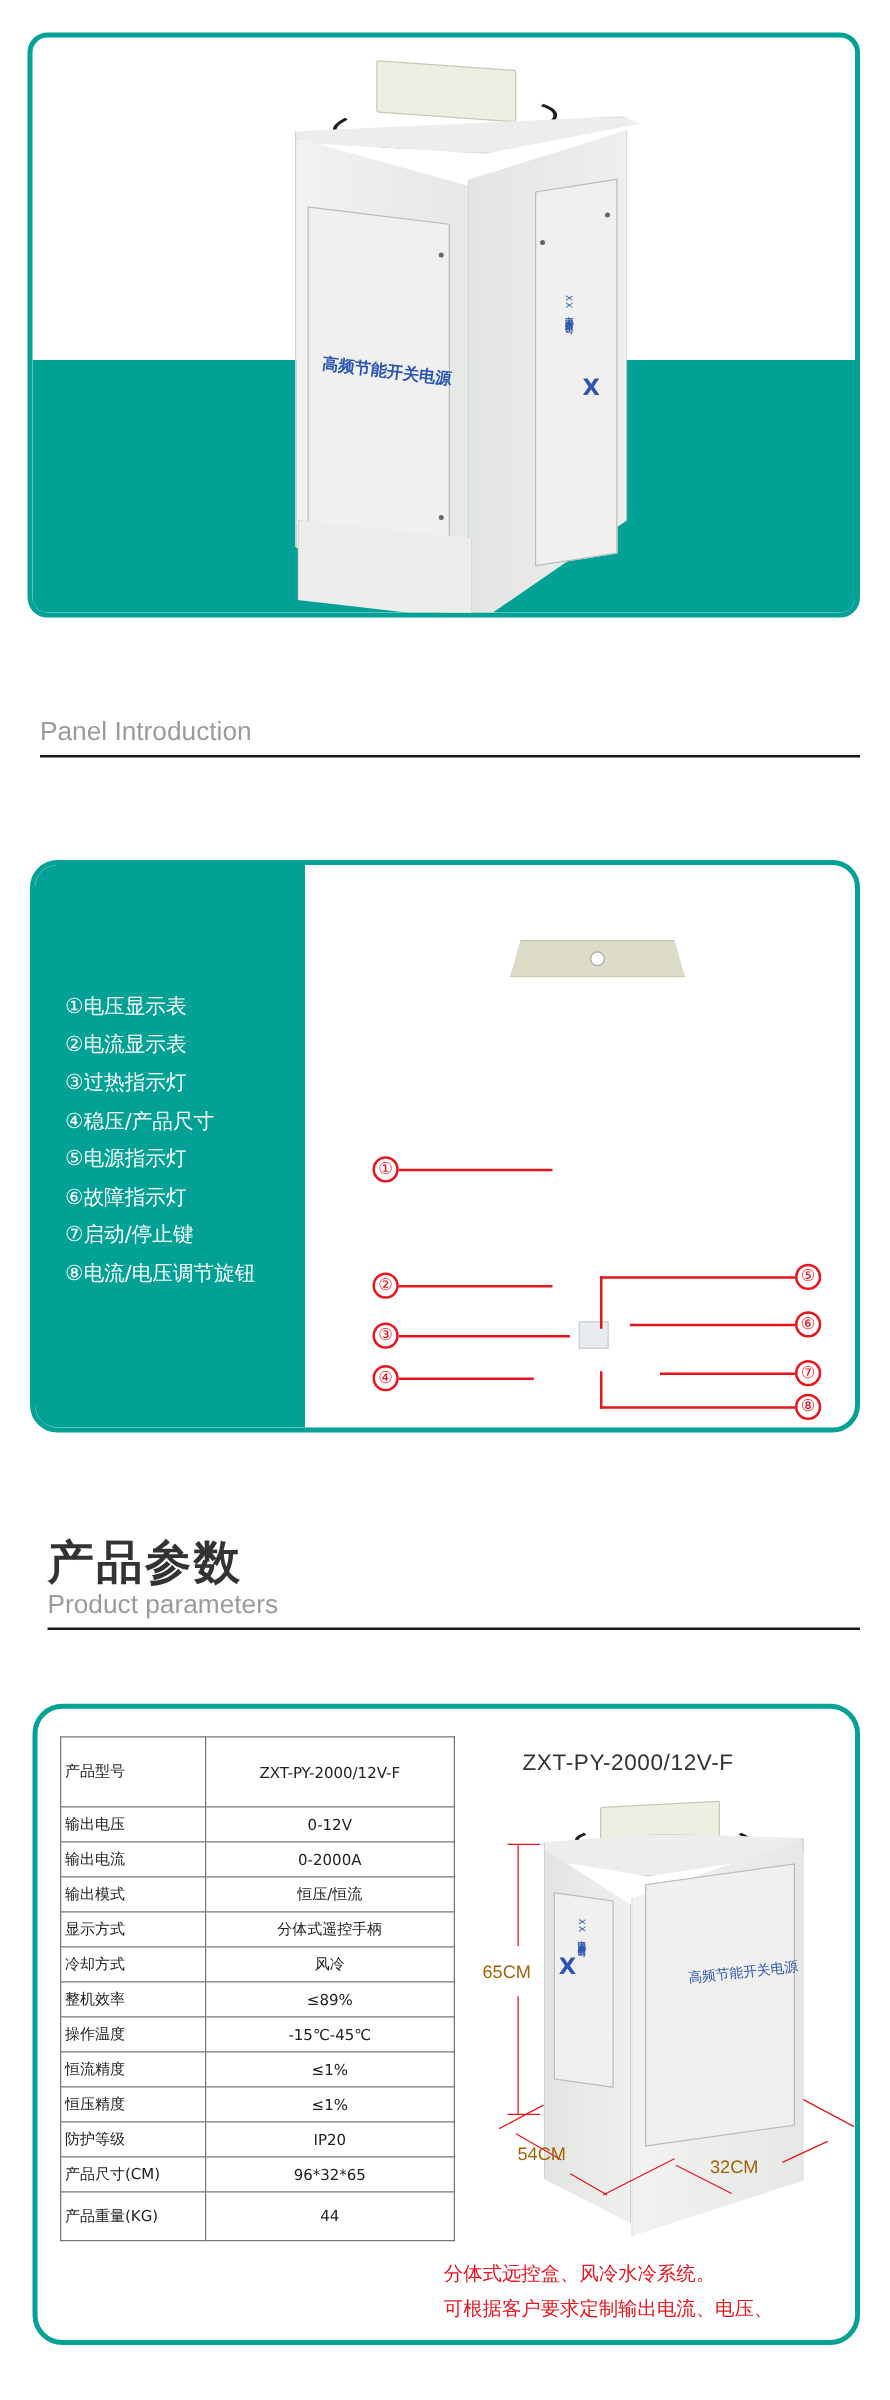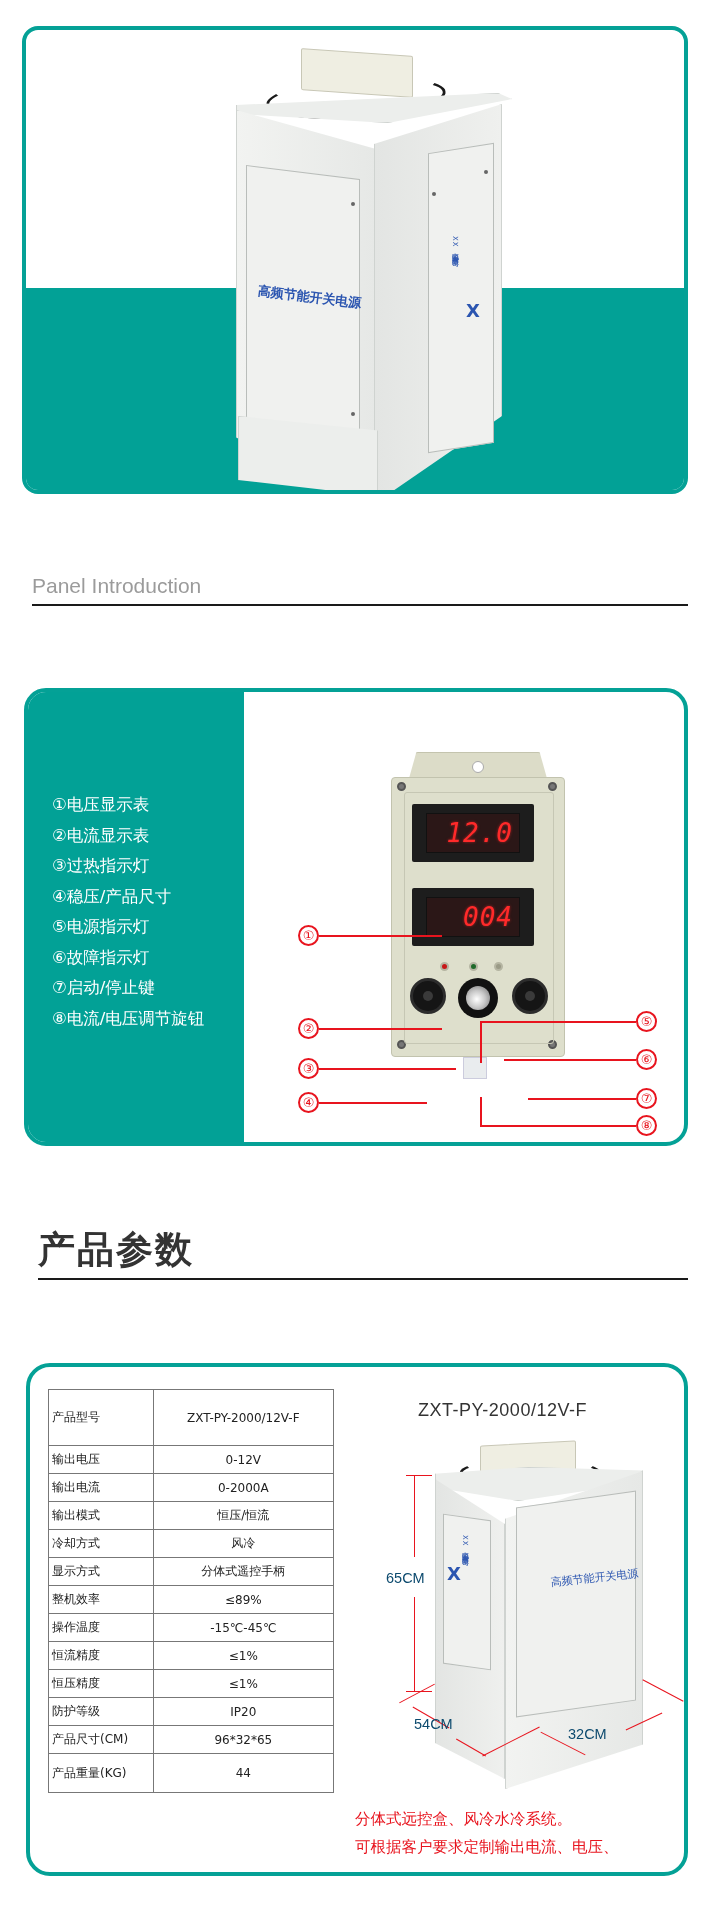--- a/index.html
+++ b/index.html
@@ -64,29 +64,29 @@
   .callout-num {
     position: absolute; width: 21px; height: 21px; border: 2px solid #e8141e; border-radius: 50%;
     color: #e8141e; font-size: 13px; line-height: 17px; text-align: center; background: #fff; font-family: "DejaVu Sans", sans-serif;
   }
 
   
   .spec-card {
     position: absolute; left: 26px; top: 1363px; width: 662px; height: 513px;
     border: 4px solid #04a196; border-radius: 24px; background: #fff; overflow: hidden;
   }
-  .spec-table { position: absolute; left: 18px; top: 22px; width: 286px; border-collapse: collapse; }
+  .spec-table { position: absolute; left: 18px; top: 22px; width: 316px; border-collapse: collapse; }
   .spec-table td { border: 1px solid #777; font-size: 12px; color: #222; height: 28px; padding: 0; }
   .spec-table td.label { width: 105px; padding-left: 3px; text-align: left; }
   .spec-table td.value { width: 181px; text-align: center; }
   .spec-table tr.tall-first td { height: 56px; }
   .spec-table tr.tall-last td { height: 39px; border-bottom: 1px solid #777; }
 
   .dim-title { position: absolute; left: 388px; top: 33px; font-family: "Liberation Sans", sans-serif; font-size: 18px; color: #333; letter-spacing: .5px; }
-  .dim-label { position: absolute; color: #0c4a6e; font-family: "Liberation Sans", sans-serif; font-size: 14.5px; }
+  .dim-label { position: absolute; color: #a16207; font-family: "Liberation Sans", sans-serif; font-size: 14.5px; }
   .dim-line { position: absolute; background: #e8141e; }
   .note { position: absolute; left: 325px; width: 330px; color: #e8141e; font-size: 15.5px; line-height: 28px; }
 </style>
 </head>
 <body>
 
 <div class="hero-card">
   <div class="teal-band"></div>
 
   <div class="cabinet" style="left:0;top:0;width:666px;height:468px;">
@@ -128,43 +128,20 @@
     <div class="legend-item">④稳压/产品尺寸</div>
     <div class="legend-item">⑤电源指示灯</div>
     <div class="legend-item">⑥故障指示灯</div>
     <div class="legend-item">⑦启动/停止键</div>
     <div class="legend-item">⑧电流/电压调节旋钮</div>
   </div>
 
   <div class="remote">
     <div class="ear"></div>
     <div class="hole"></div>
-    <div class="body">
-      <div class="bolt" style="left:5px;top:4px;"></div>
-      <div class="bolt" style="left:156px;top:4px;"></div>
-      <div class="bolt" style="left:5px;top:262px;"></div>
-      <div class="bolt" style="left:156px;top:262px;"></div>
-      <div class="inner"></div>
-      <div class="meter" style="top:26px;">
-        <div class="screen">
-            <span class="digits">12.0</span>
-          </div>
-      </div>
-      <div class="meter" style="top:110px;">
-        <div class="screen">
-            <span class="digits">004</span>
-          </div>
-      </div>
-      <div class="led" style="left:48px;top:184px;background:#c81818;"></div>
-      <div class="led" style="left:77px;top:184px;background:#1f6a2a;"></div>
-      <div class="led" style="left:102px;top:184px;background:#9a9a86;"></div>
-      <div class="btn-round" style="left:18px;top:200px;"></div>
-      <div class="knob" style="left:66px;top:200px;"></div>
-      <div class="btn-round" style="left:120px;top:200px;"></div>
-    </div>
     <div class="gland"></div>
   </div>
 
   <div class="callout-num" style="left:270px;top:8px;margin-top:225px;">①</div>
   <div class="callout-line" style="left:291px;top:243px;width:123px;"></div>
 
   <div class="callout-num" style="left:270px;top:326px;">②</div>
   <div class="callout-line" style="left:291px;top:336px;width:123px;"></div>
 
   <div class="callout-num" style="left:270px;top:366px;">③</div>
@@ -183,20 +160,21 @@
   <div class="callout-num" style="left:608px;top:396px;">⑦</div>
   <div class="callout-line" style="left:500px;top:406px;width:108px;"></div>
 
   <div class="callout-num" style="left:608px;top:431px;margin-top:-8px;">⑧</div>
   <div class="callout-line" style="left:452px;top:433px;width:156px;"></div>
   <div class="callout-vline" style="left:452px;top:405px;height:30px;"></div>
 </div>
 
 <div class="section-heading" style="top:1228px;left:38px;width:650px;">
   <div class="zh">产品参数</div>
+  <div class="en">Product parameters</div>
   <div class="rule"></div>
 </div>
 
 <div class="spec-card">
   <table class="spec-table">
     <tbody>
         <tr class="tall-first">
           <td class="label">产品型号</td>
           <td class="value">ZXT-PY-2000/12V-F</td>
         </tr>
@@ -206,26 +184,26 @@
         </tr>
     <tr>
           <td class="label">输出电流</td>
           <td class="value">0-2000A</td>
         </tr>
     <tr>
           <td class="label">输出模式</td>
           <td class="value">恒压/恒流</td>
         </tr>
     <tr>
+          <td class="label">显示方式</td>
+          <td class="value">分体式遥控手柄</td>
+        </tr>
+    <tr>
           <td class="label">冷却方式</td>
           <td class="value">风冷</td>
-        </tr>
-    <tr>
-          <td class="label">显示方式</td>
-          <td class="value">分体式遥控手柄</td>
         </tr>
     <tr>
           <td class="label">整机效率</td>
           <td class="value">≤89%</td>
         </tr>
     <tr>
           <td class="label">操作温度</td>
           <td class="value">-15℃-45℃</td>
         </tr>
     <tr>

